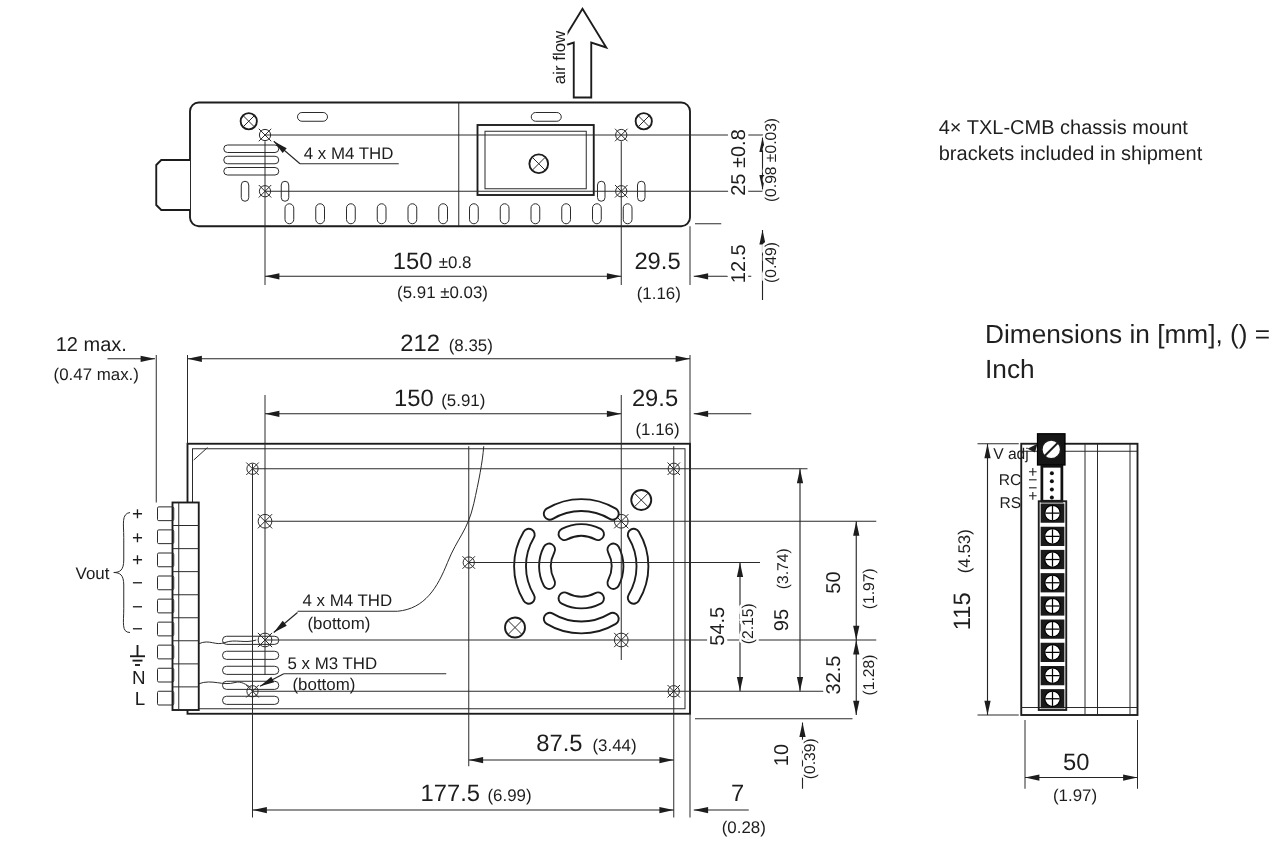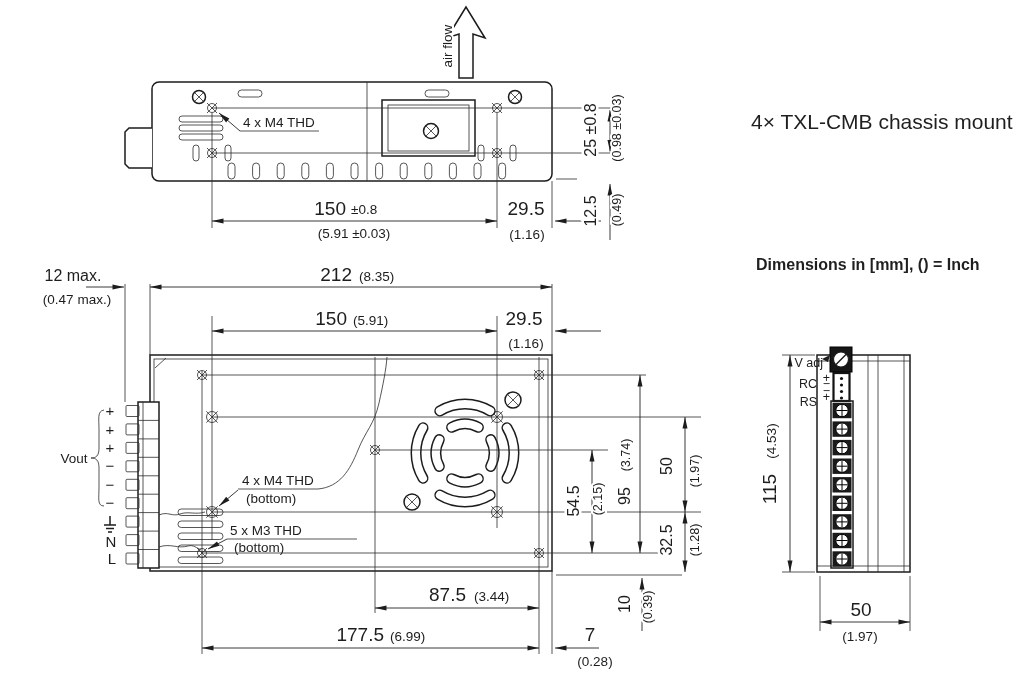--- a/index.html
+++ b/index.html
@@ -11,22 +11,22 @@
   .tl{stroke:#2b2b2b;stroke-width:0.8;fill:none;}
   .dl{stroke:#242424;stroke-width:0.9;fill:none;}
   .dt{font-size:19px;paint-order:stroke;stroke:#fff;stroke-width:5px;}
   .dm{font-size:16px;paint-order:stroke;stroke:#fff;stroke-width:5px;}
   .di{font-size:13.5px;paint-order:stroke;stroke:#fff;stroke-width:4px;}
   .ds{font-size:12.5px;paint-order:stroke;stroke:#fff;stroke-width:4px;}
   .lb{font-size:13.5px;paint-order:stroke;stroke:#fff;stroke-width:4px;}
   .tm{font-size:15px;}
   .sm{font-size:12.5px;}
   .note{position:absolute;color:#1f1f1f;line-height:1.34;}
-  .note1{left:751px;top:108px;font-size:21px;}
-  .note2{left:756px;top:254px;font-size:16px;font-weight:bold;}
+  .note1{left:751px;top:92px;font-size:16px;}
+  .note2{left:788px;top:254px;font-size:21px;}
 </style>
 </head>
 <body>
 
 <div class="canvas">
 <svg width="1024" height="679" viewBox="0 0 1024 679">
   <defs>
     <marker id="arr" markerWidth="13" markerHeight="7" refX="12" refY="3.5" orient="auto-start-reverse" markerUnits="userSpaceOnUse">
       <path d="M0.5,1 L12,3.5 L0.5,6 Z" fill="#1d1d1d"></path>
     </marker>
@@ -438,17 +438,18 @@
       <line class="dl" x1="820" y1="622" x2="910" y2="622" marker-start="url(#arr)" marker-end="url(#arr)"></line>
       <text class="dt" x="861" y="616" text-anchor="middle">50</text>
       <text class="di" x="860" y="641" text-anchor="middle">(1.97)</text>
     </g>
   </g>
 </svg>
 
 
 <div class="note note1">
   <div>4× TXL-CMB chassis mount</div>
+  <div>brackets included in shipment</div>
 </div>
 <div class="note note2">
   <div>Dimensions in [mm], () = Inch</div>
 </div>
 </div>
 
 </body></html>

